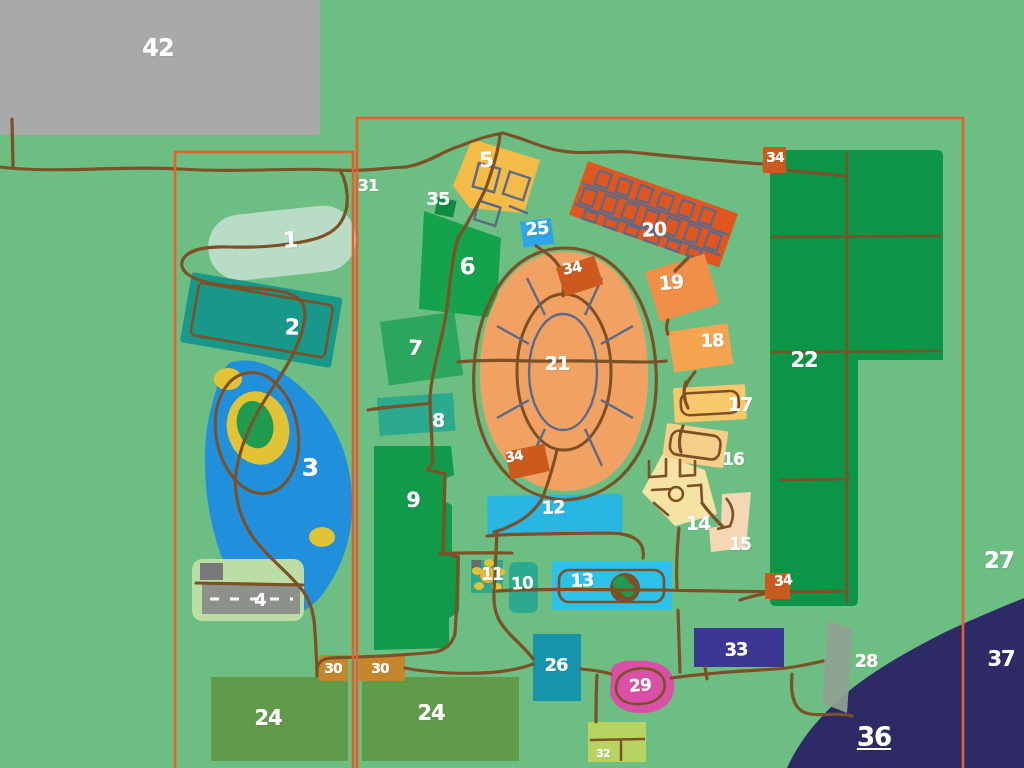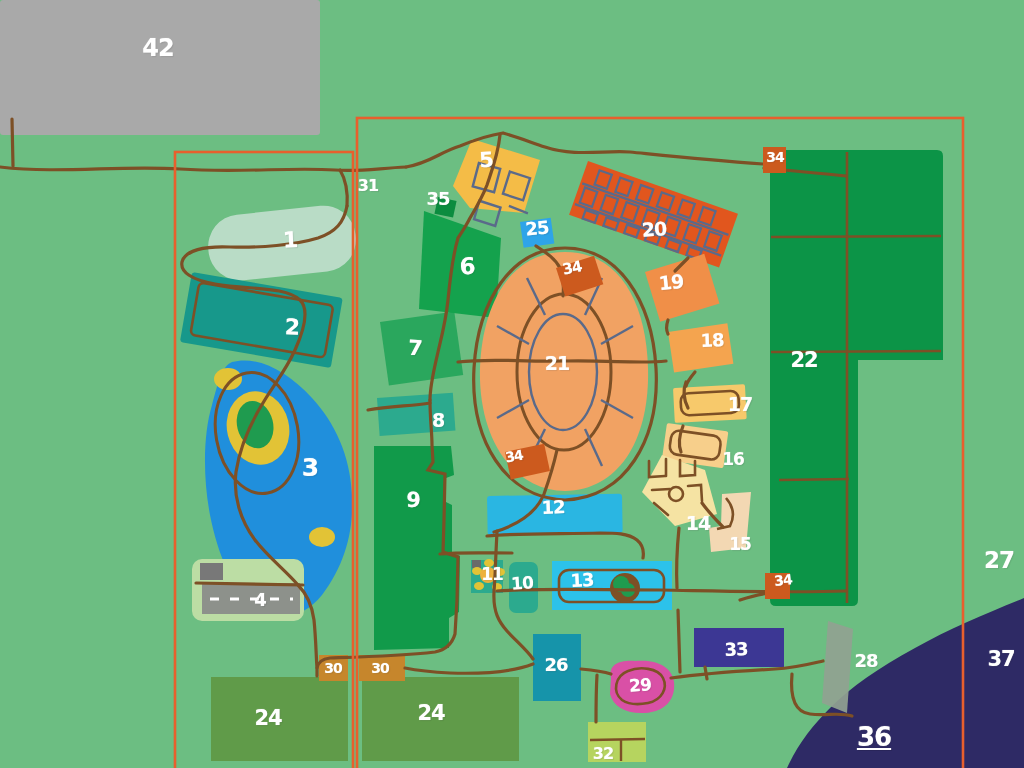--- a/index.html
+++ b/index.html
@@ -312,21 +312,21 @@
       <div class="label" style="left: 268px; top: 718px; font-size: 21px; --r: 0deg;">24</div>
       <div class="label" style="left: 431px; top: 713px; font-size: 21px; --r: 0deg;">24</div>
       <div class="label" style="left: 537px; top: 228px; font-size: 18px; --r: -5deg;">25</div>
       <div class="label" style="left: 556px; top: 664px; font-size: 18px; --r: 0deg;">26</div>
       <div class="label" style="left: 999px; top: 560px; font-size: 23px; --r: 0deg;">27</div>
       <div class="label" style="left: 866px; top: 660px; font-size: 18px; --r: 0deg;">28</div>
       <div class="label" style="left: 640px; top: 685px; font-size: 17px; --r: -4deg;">29</div>
       <div class="label" style="left: 333px; top: 668px; font-size: 14px; --r: 0deg;">30</div>
       <div class="label" style="left: 380px; top: 668px; font-size: 14px; --r: 0deg;">30</div>
       <div class="label" style="left: 368px; top: 185px; font-size: 16px; --r: 0deg;">31</div>
-      <div class="label" style="left: 603px; top: 753px; font-size: 16px; --r: 0deg;">32</div>
+      <div class="label" style="left: 603px; top: 753px; font-size: 11px; --r: 0deg;">32</div>
       <div class="label" style="left: 736px; top: 649px; font-size: 18px; --r: -2deg;">33</div>
       <div class="label" style="left: 572px; top: 268px; font-size: 15px; --r: -12deg;">34</div>
       <div class="label" style="left: 514px; top: 456px; font-size: 14px; --r: -10deg;">34</div>
       <div class="label" style="left: 775px; top: 157px; font-size: 14px; --r: 0deg;">34</div>
       <div class="label" style="left: 783px; top: 580px; font-size: 14px; --r: -6deg;">34</div>
       <div class="label" style="left: 438px; top: 198px; font-size: 18px; --r: 0deg;">35</div>
       <div class="label" style="left: 874px; top: 737px; font-size: 26px; text-decoration: underline; --r: 0deg;">36</div>
       <div class="label" style="left: 1001px; top: 651px; font-size: 21px; margin-top: 8px; --r: 0deg;">37</div>
     </div>
 </div>

